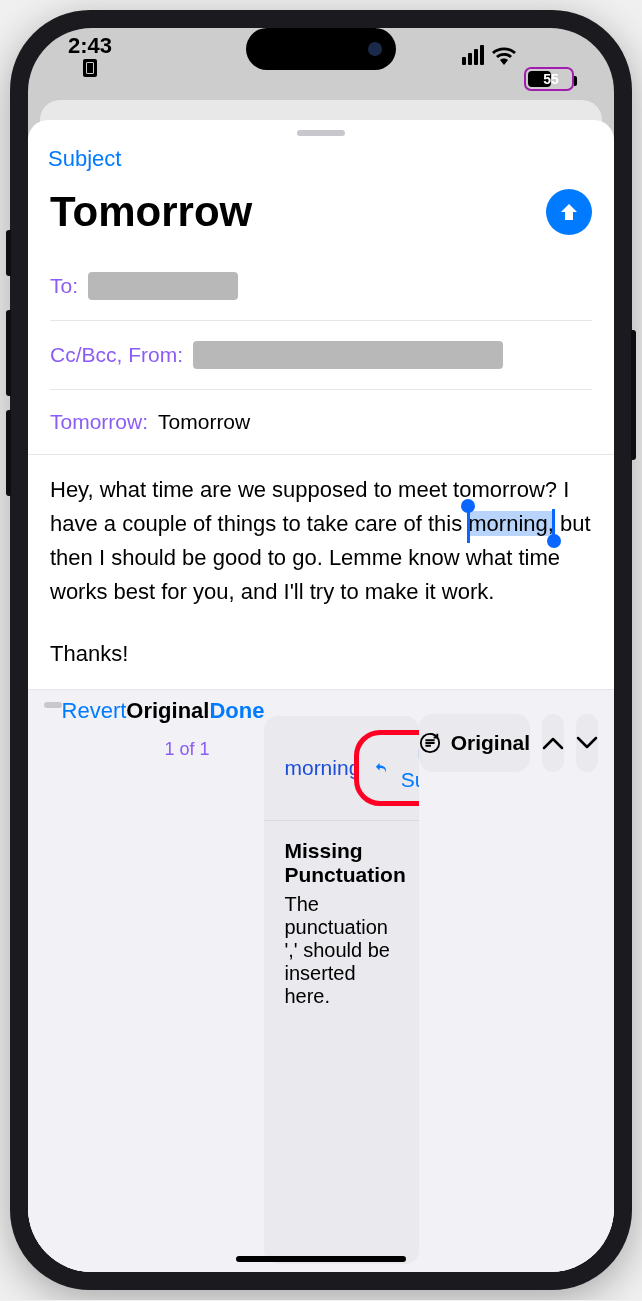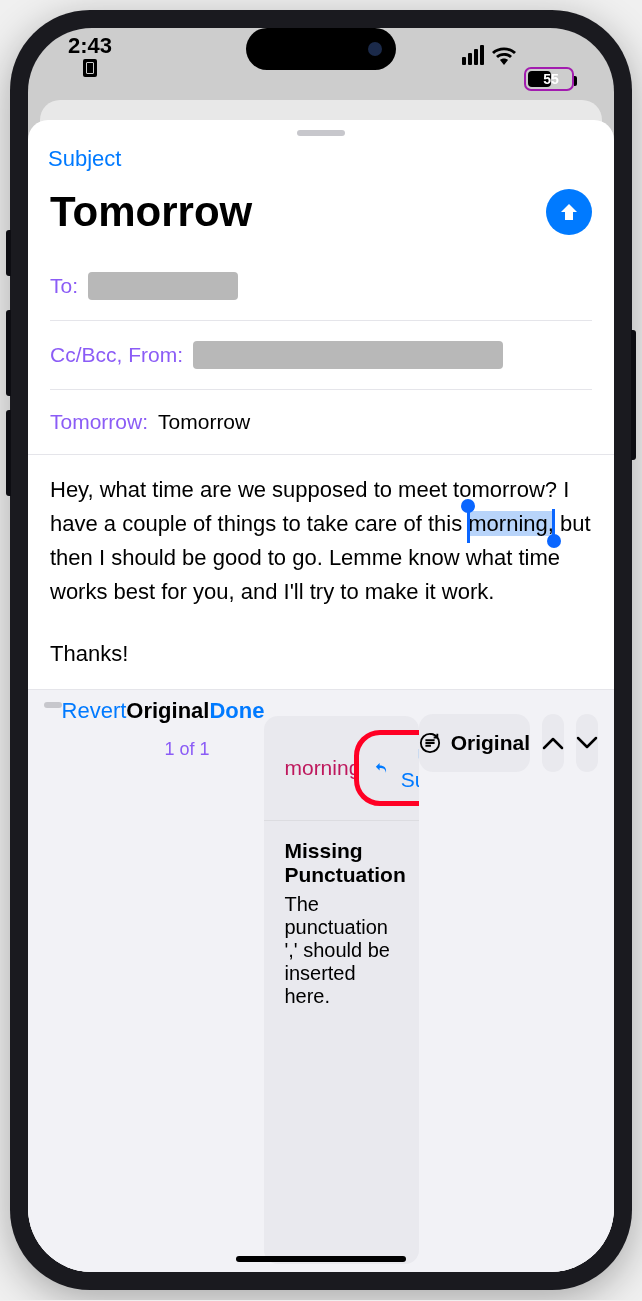--- a/index.html
+++ b/index.html
@@ -250,21 +250,21 @@
   margin-top:18px;
   overflow:hidden;
 }
 .pp-card-top {
   display:flex;
   justify-content:space-between;
   align-items:center;
   padding:22px 20px;
   border-bottom:1px solid #dcdce0;
 }
-.pp-word { color:#be185d; font-size:21px; }
+.pp-word { color:#1d4ed8; font-size:21px; }
 .use-orig-wrap{
   position:relative;
   display:flex; align-items:center; gap:8px;
   color:#007aff; font-size:21px;
   background:none; border:none;
   padding:6px 14px;
 }
 .red-ring{
   position:absolute;
   inset:-8px -6px;

